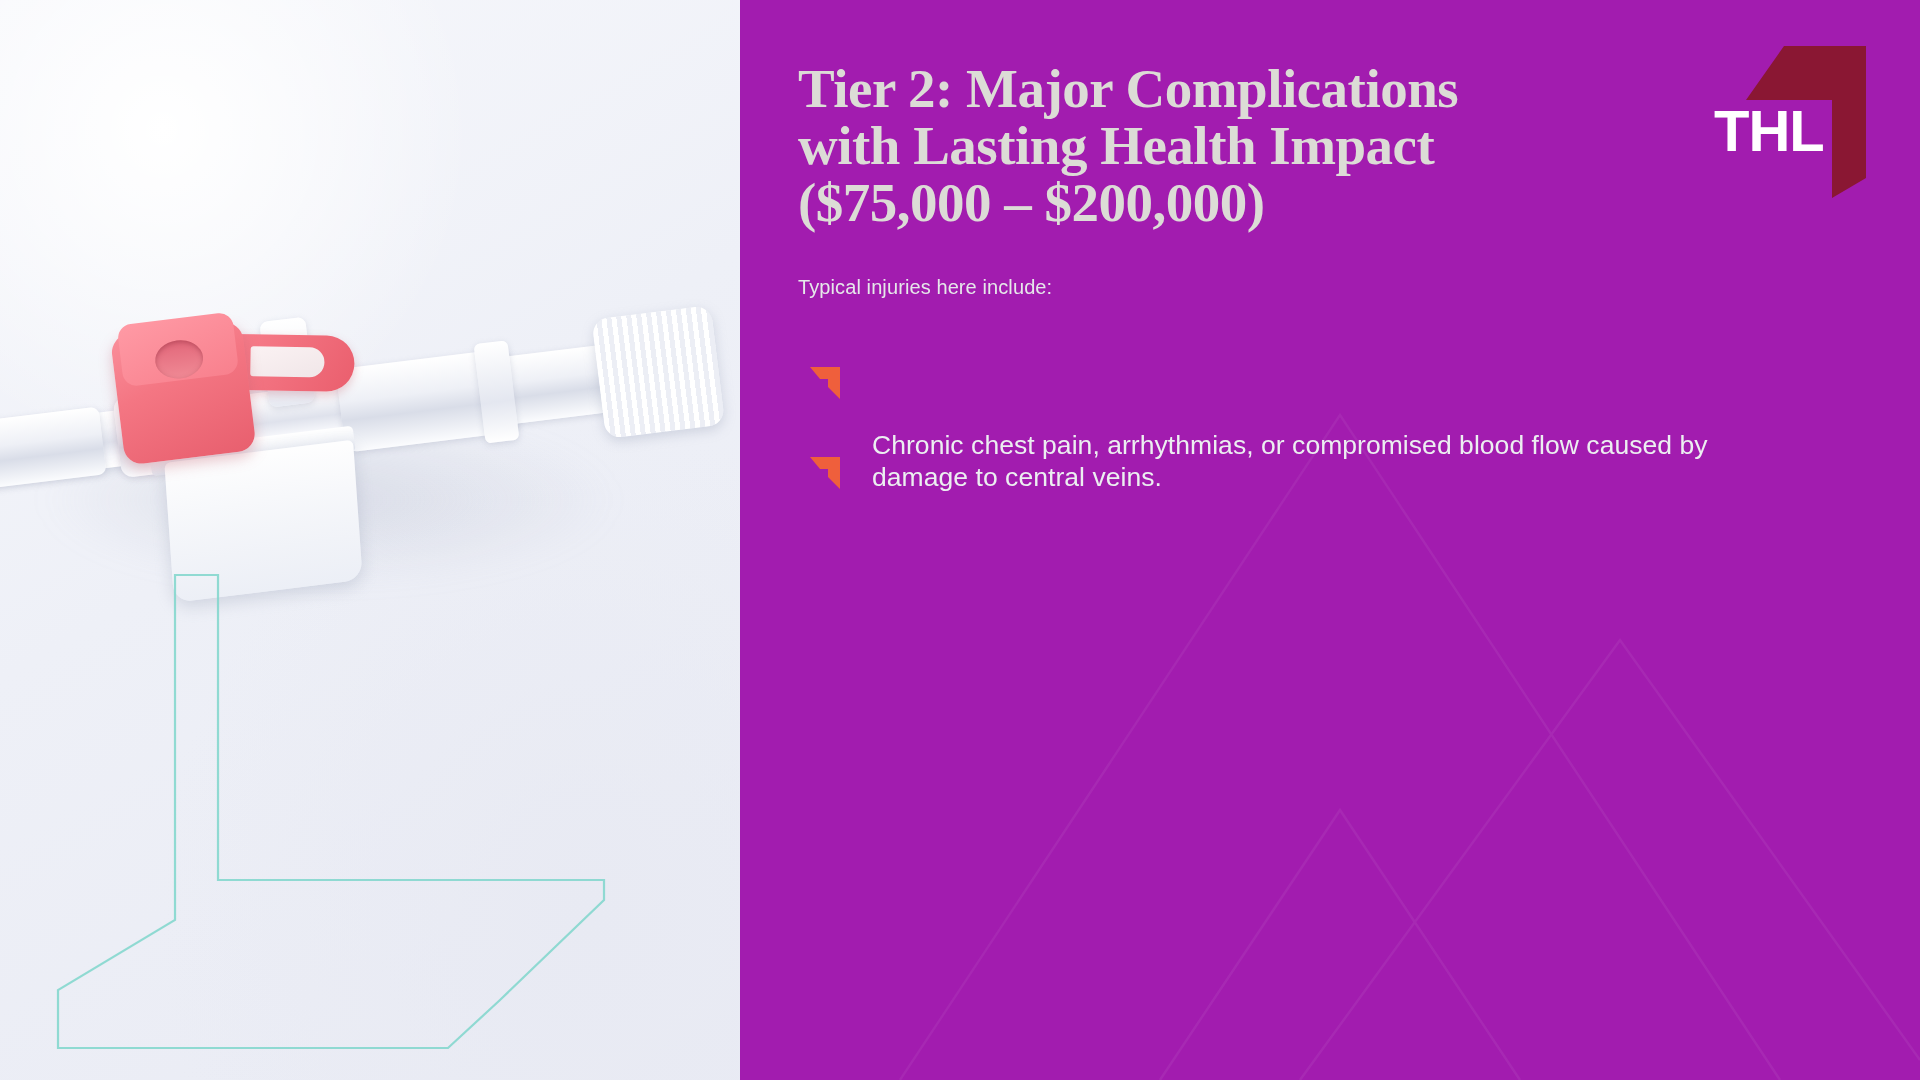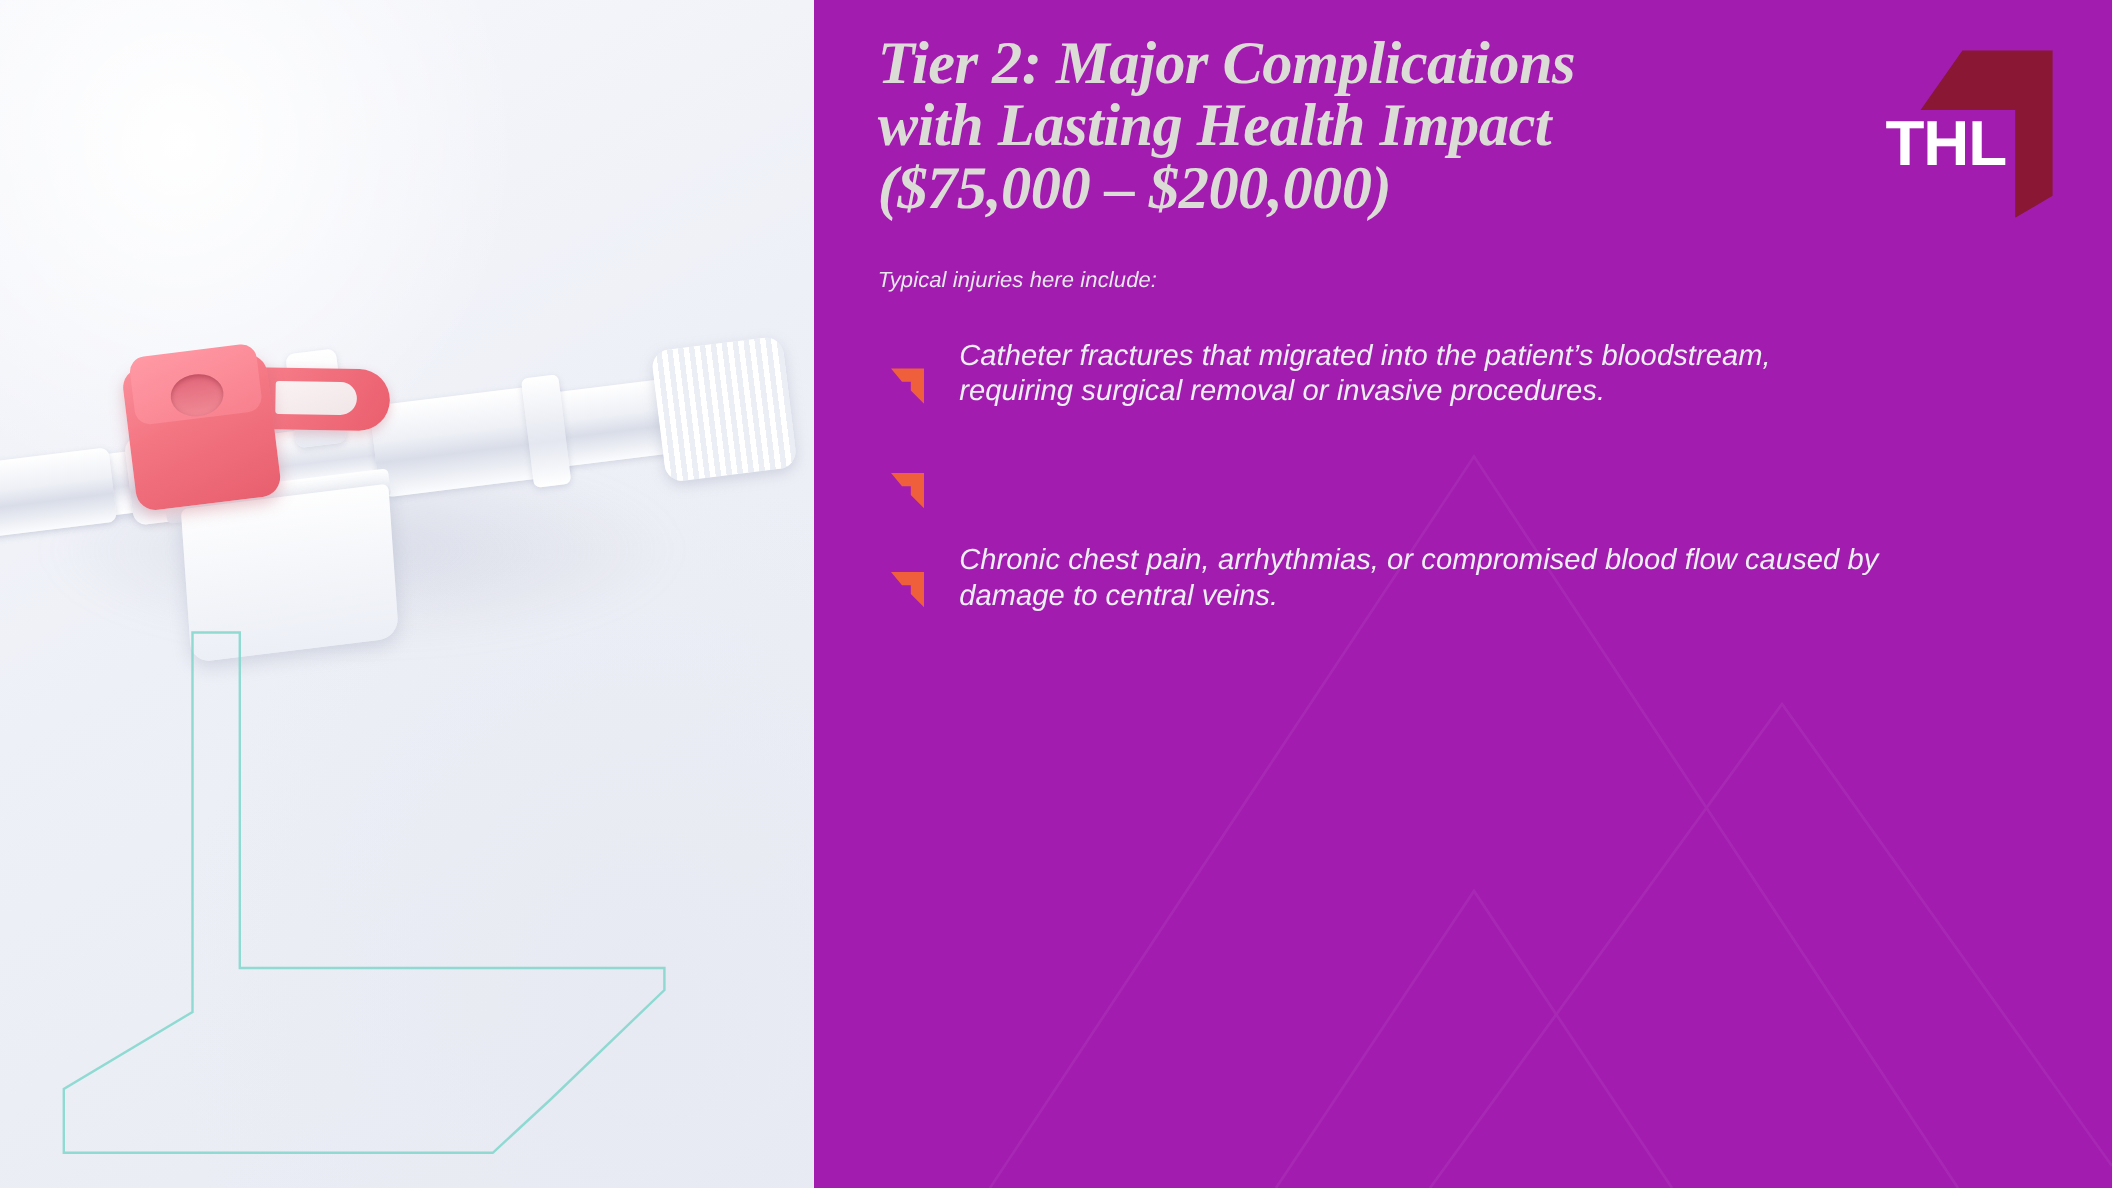--- a/index.html
+++ b/index.html
@@ -167,23 +167,22 @@
     font-family:"Liberation Sans", sans-serif;
     font-weight:bold;
     font-size:58px;
     letter-spacing:-1px;
     color:#ffffff;
     line-height:1;
   }
 
   .inner {
     position:relative;
-    padding:28px 120px 0 58px;
+    padding:60px 120px 0 58px;
     z-index:2;
-    font-style:italic;
   }
 
   .title {
     font-family:"Liberation Serif", serif;
     font-weight:bold;
     font-size:55px;
     line-height:1.04;
     color:#dcdcd6;
     letter-spacing:-0.5px;
     max-width:690px;
@@ -270,26 +269,20 @@
     </div>
 
     <div class="inner">
 
       <h1 class="title">Tier 2: Major Complications with Lasting Health Impact ($75,000 – $200,000)</h1>
 
       <div class="subtitle">Typical injuries here include:</div>
 
       <div class="bullets">
 
-        <div class="bullet-row">
-          <svg class="bullet-marker" viewBox="0 0 44 46">
-            <path d="M 2 14 L 32 14 L 32 46 L 20 34 L 20 26 L 12 26 Z" fill="#ef5f3c"></path>
-          </svg>
-          <div class="bullet-text">Catheter fractures that migrated into the patient’s bloodstream, requiring surgical removal or invasive procedures.</div>
-        </div>
 
         <div class="bullet-row">
           <svg class="bullet-marker" viewBox="0 0 44 46">
             <path d="M 2 14 L 32 14 L 32 46 L 20 34 L 20 26 L 12 26 Z" fill="#ef5f3c"></path>
           </svg>
         </div>
 
 
 
         <div class="bullet-row">

